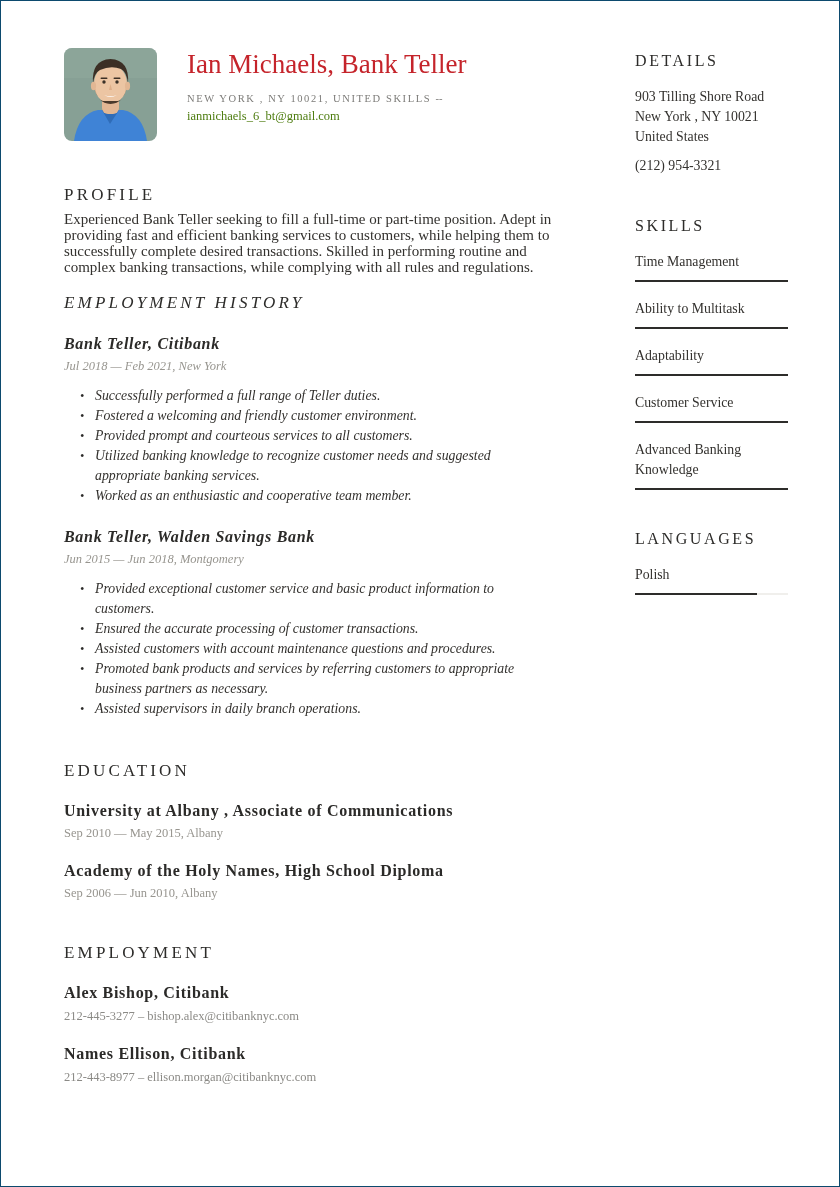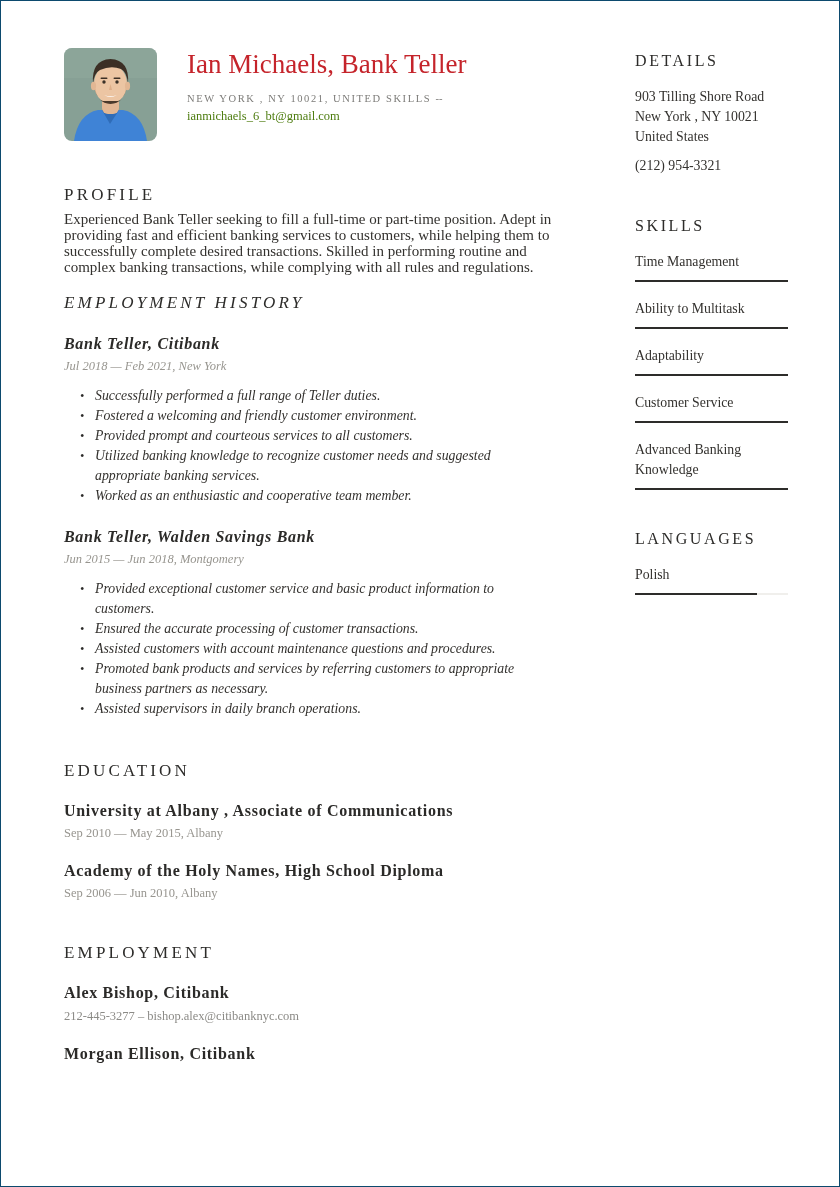--- a/index.html
+++ b/index.html
@@ -143,21 +143,22 @@
       </div>
     </section>
 
     <section class="sec-references">
       <h2 class="sec">EMPLOYMENT</h2>
       <div>
         <div class="ref-name">Alex Bishop, Citibank</div>
         <div class="ref-contact">212-445-3277 – bishop.alex@citibanknyc.com</div>
       </div>
       <div>
-        <div class="ref-name">Morgan Ellison, Citibank</div>
+        <div class="ref-name">Names Ellison, Citibank</div>
+        <div class="ref-contact">212-443-8977 – ellison.morgan@citibanknyc.com</div>
       </div>
     </section>
 
   </div>
 
   <div class="side-col">
 
     <section>
       <h2 class="sec">DETAILS</h2>
       <div class="details-block">

